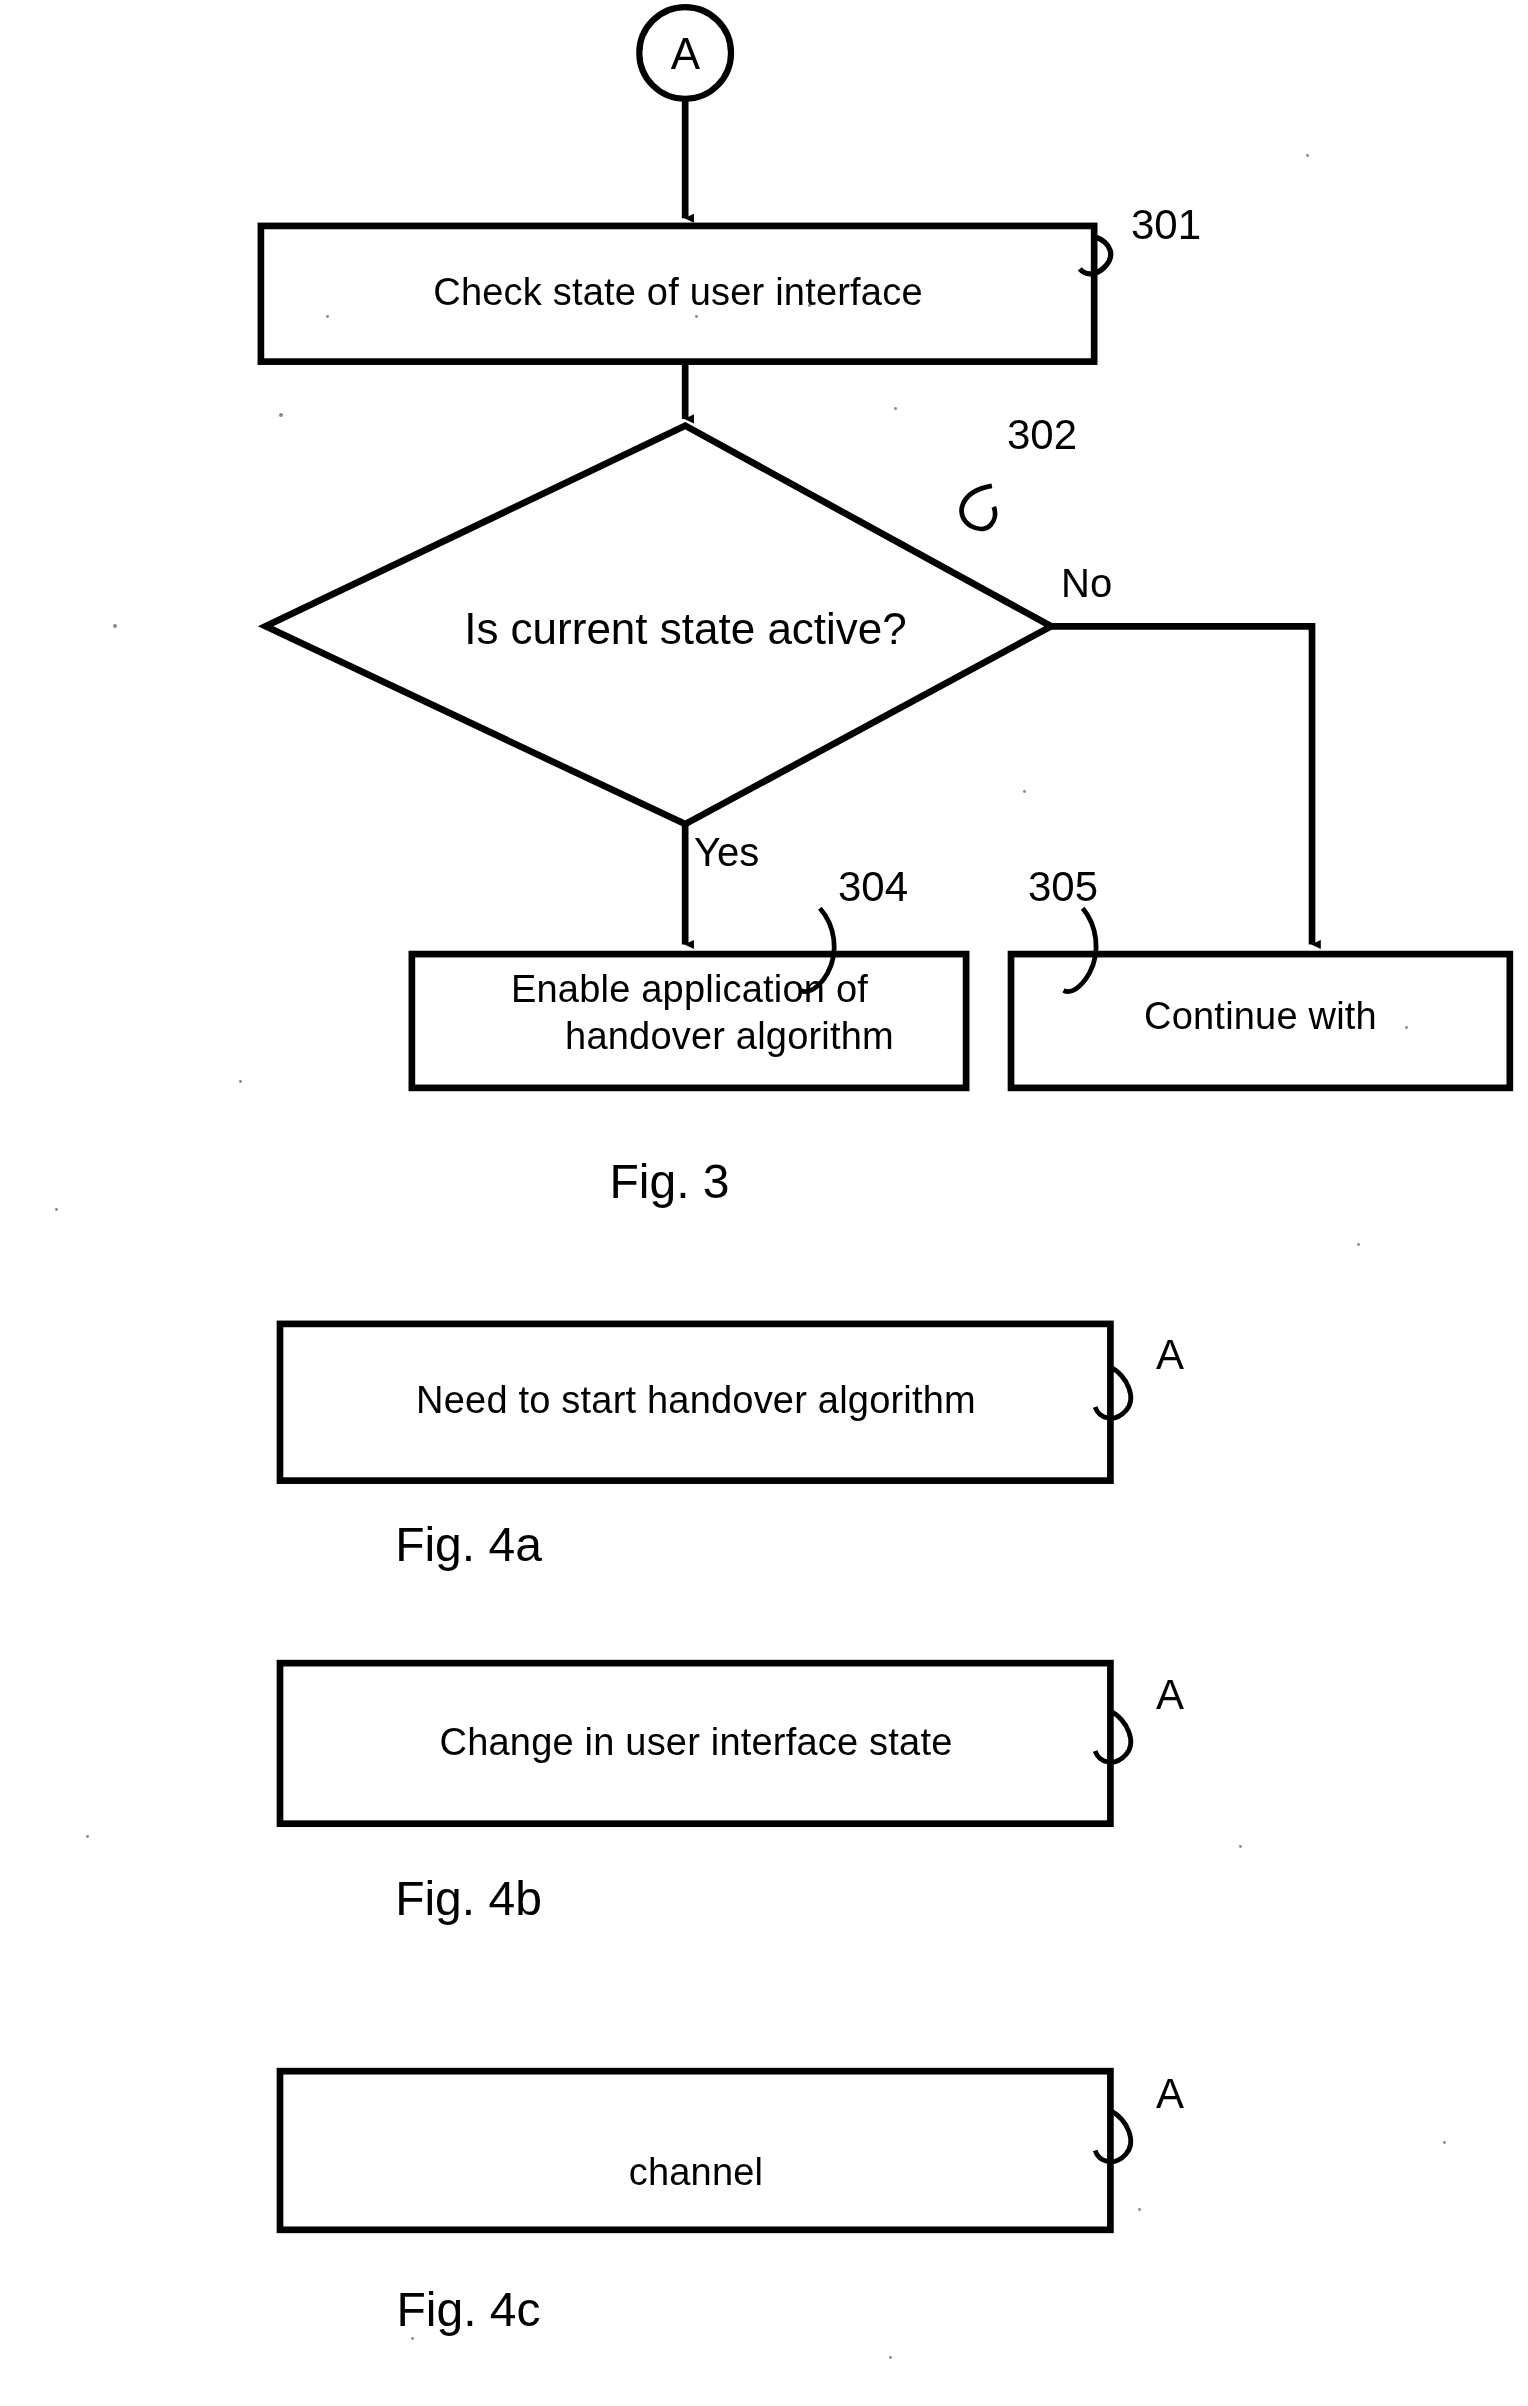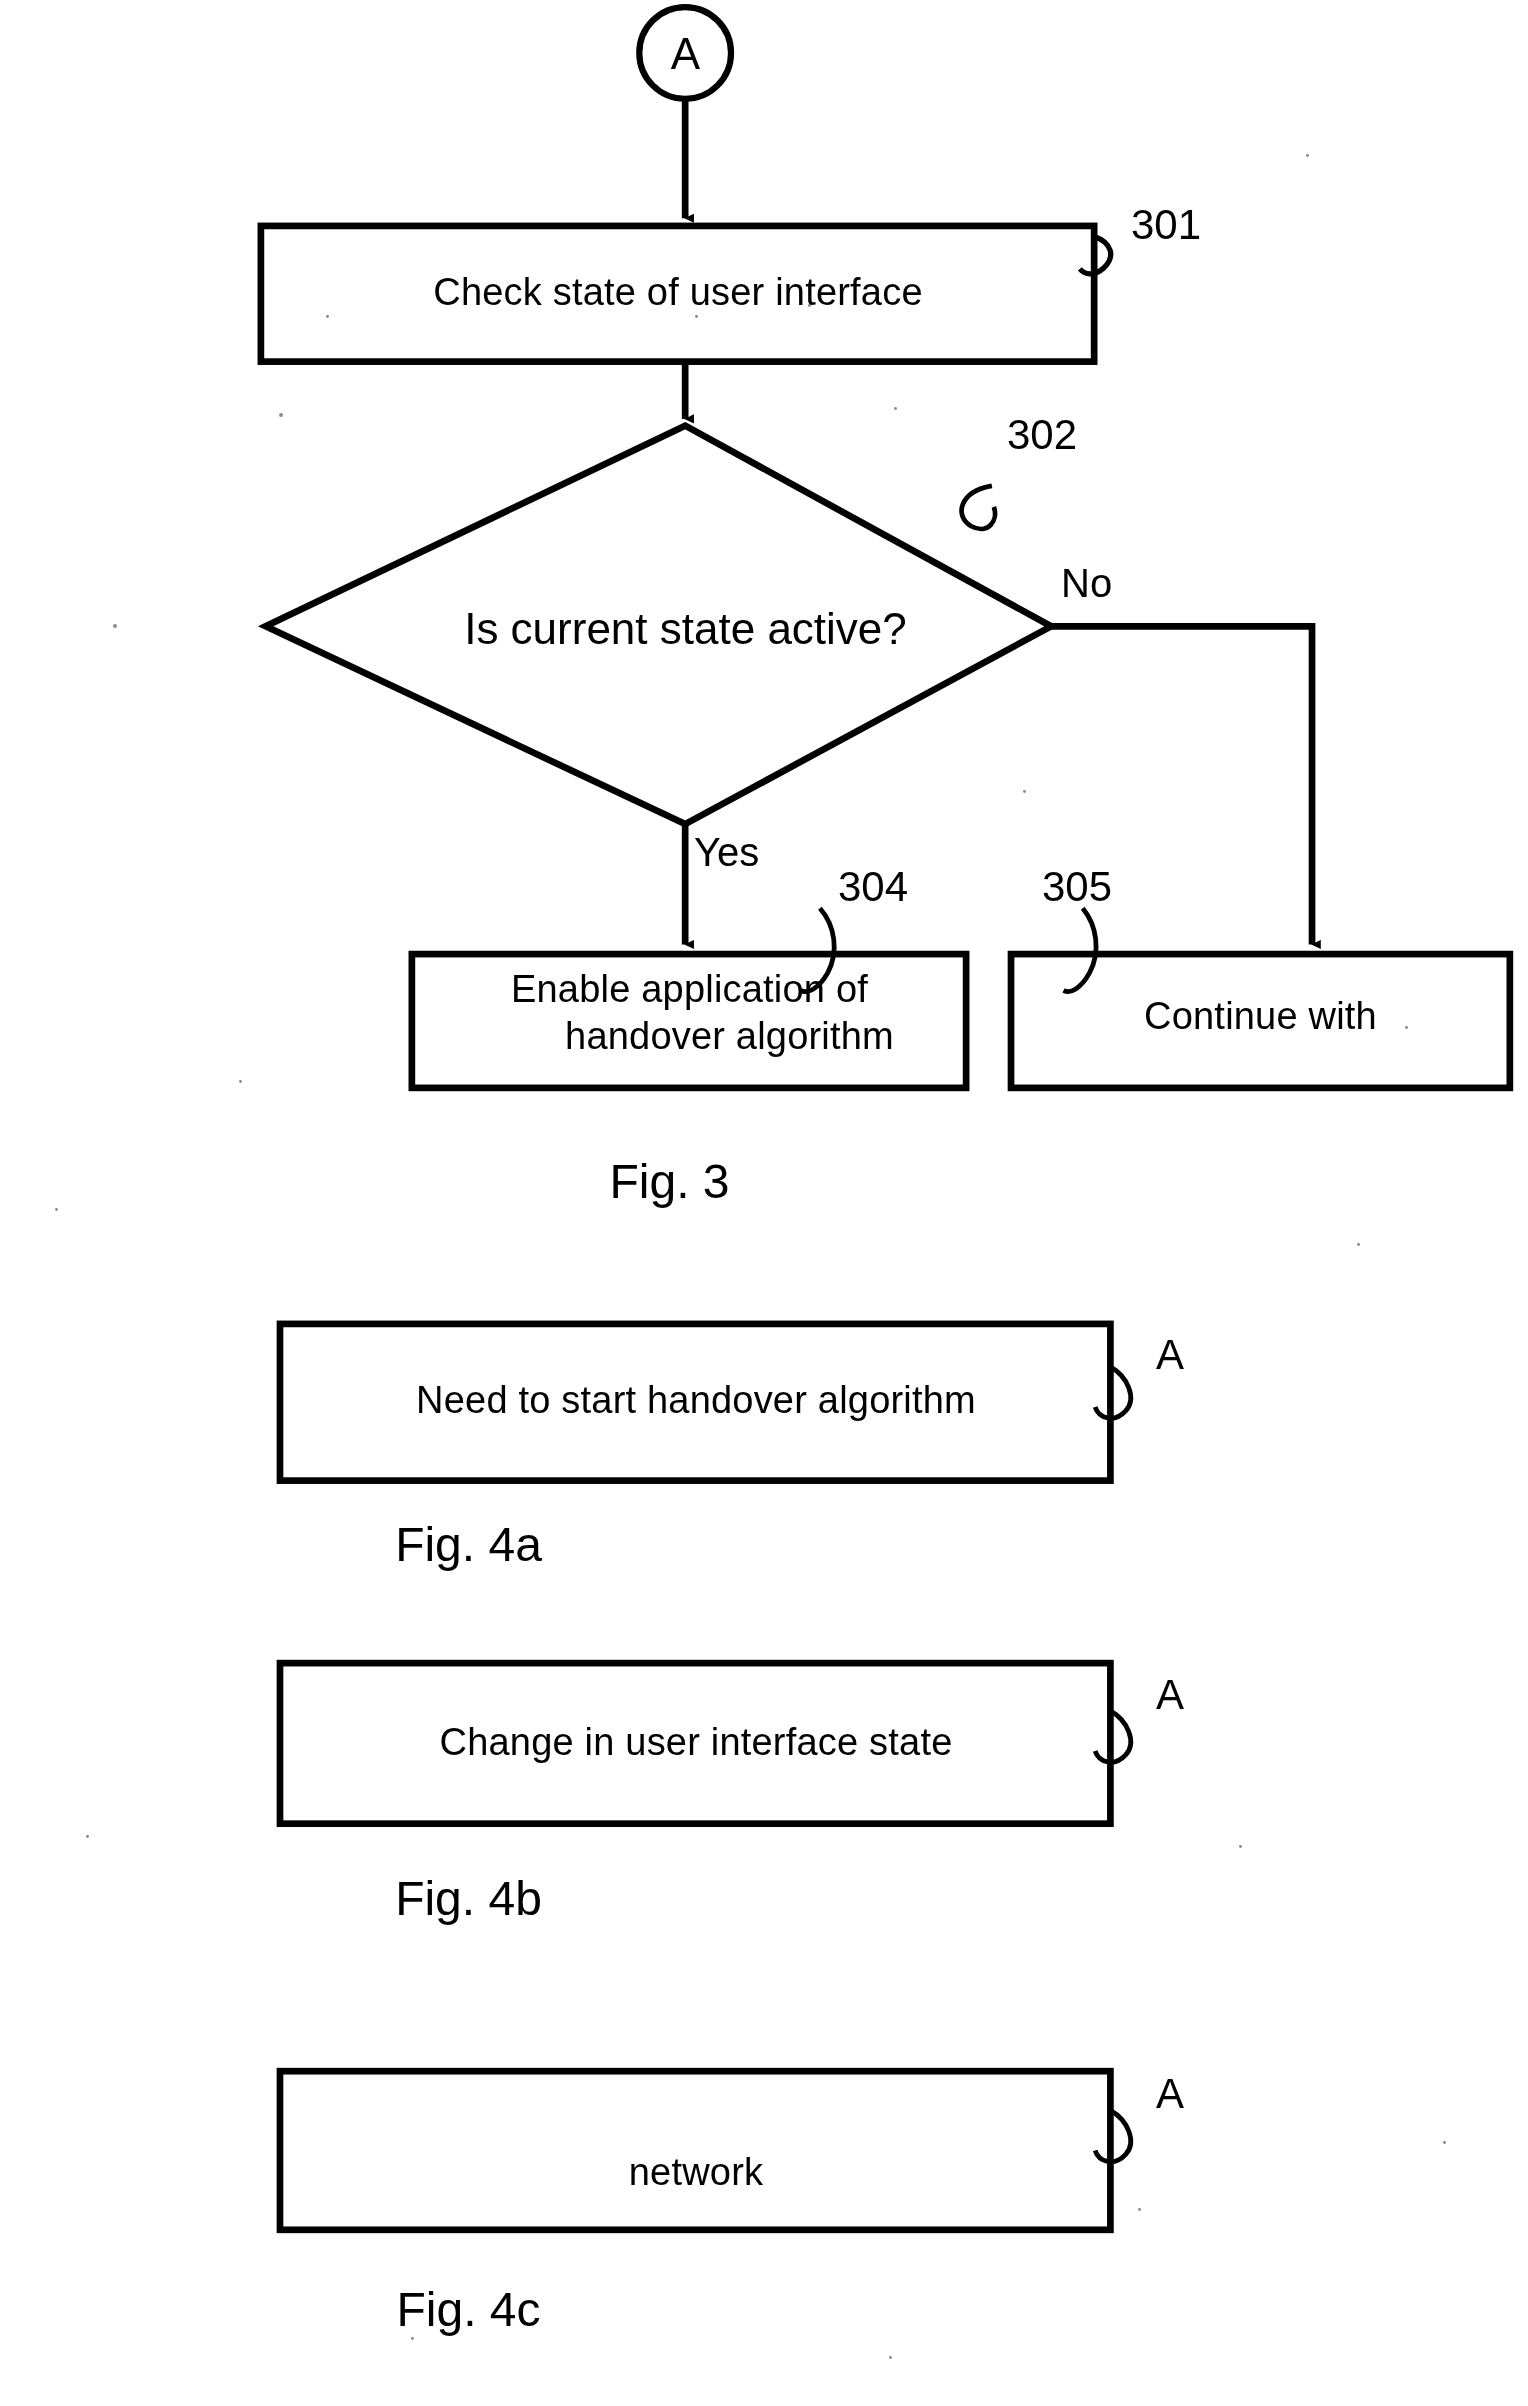--- a/index.html
+++ b/index.html
@@ -122,33 +122,33 @@
   <div class="tx ref-num" style="left:1007px; top:411px;">302</div>
 
   <div class="tx branch-lbl" style="left:694px; top:830px;">Yes</div>
   <div class="tx branch-lbl" style="left:1061px; top:561px;">No</div>
 
   <div class="tx box-text" style="left:417px; top:968px; width:545px;">Enable application of</div>
   <div class="tx box-text" style="left:417px; top:1015px; width:545px;padding-left:40px;">handover algorithm</div>
   <div class="tx ref-num" style="left:838px; top:863px;">304</div>
 
   <div class="tx box-text" style="left:1016px; top:995px; width:489px;">Continue with</div>
-  <div class="tx ref-num" style="left:1028px; top:863px;margin-left:14px;">305</div>
+  <div class="tx ref-num" style="left:1028px; top:863px;">305</div>
 
   <div class="tx fig-cap" style="left:545px; top:1155px; width:249px;">Fig. 3</div>
 
   <div class="tx box-text" style="left:290px; top:1379px; width:812px;">Need to start handover algorithm</div>
   <div class="tx conn-lbl" style="left:1156px; top:1331px;">A</div>
   <div class="tx fig-cap" style="left:344px; top:1518px; width:249px;">Fig. 4a</div>
 
   <div class="tx box-text" style="left:290px; top:1721px; width:812px;">Change in user interface state</div>
   <div class="tx conn-lbl" style="left:1156px; top:1671px;">A</div>
   <div class="tx fig-cap" style="left:344px; top:1872px; width:249px;">Fig. 4b</div>
 
-  <div class="tx box-text" style="left:290px; top:2151px; width:812px;">network</div>
+  <div class="tx box-text" style="left:290px; top:2151px; width:812px;">channel</div>
   <div class="tx conn-lbl" style="left:1156px; top:2070px;">A</div>
   <div class="tx fig-cap" style="left:344px; top:2283px; width:249px;">Fig. 4c</div>
 
   <div class="speck" style="left:113px;top:624px;width:3.8px;height:3.8px;"></div>
   <div class="speck" style="left:279px;top:413px;width:3.8px;height:3.8px;"></div>
   <div class="speck" style="left:894px;top:407px;width:2.9px;height:2.9px;"></div>
   <div class="speck" style="left:695px;top:315px;width:2.9px;height:2.9px;"></div>
   <div class="speck" style="left:808px;top:304px;width:2.9px;height:2.9px;"></div>
   <div class="speck" style="left:326px;top:315px;width:2.9px;height:2.9px;"></div>
   <div class="speck" style="left:1306px;top:154px;width:2.9px;height:2.9px;"></div>

